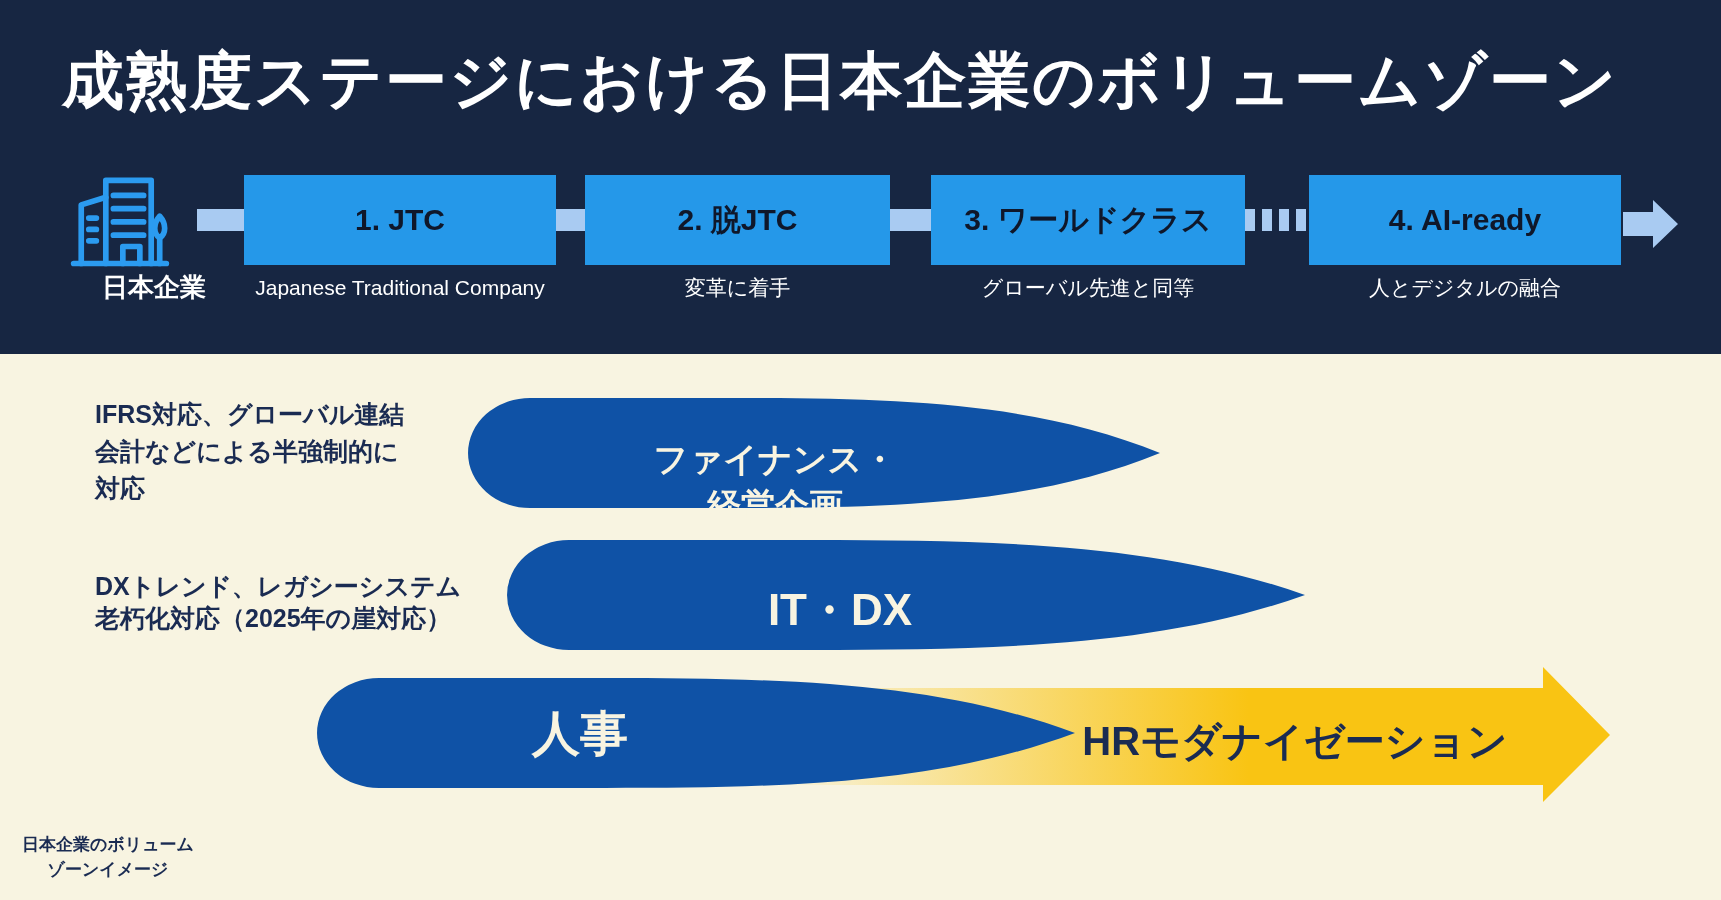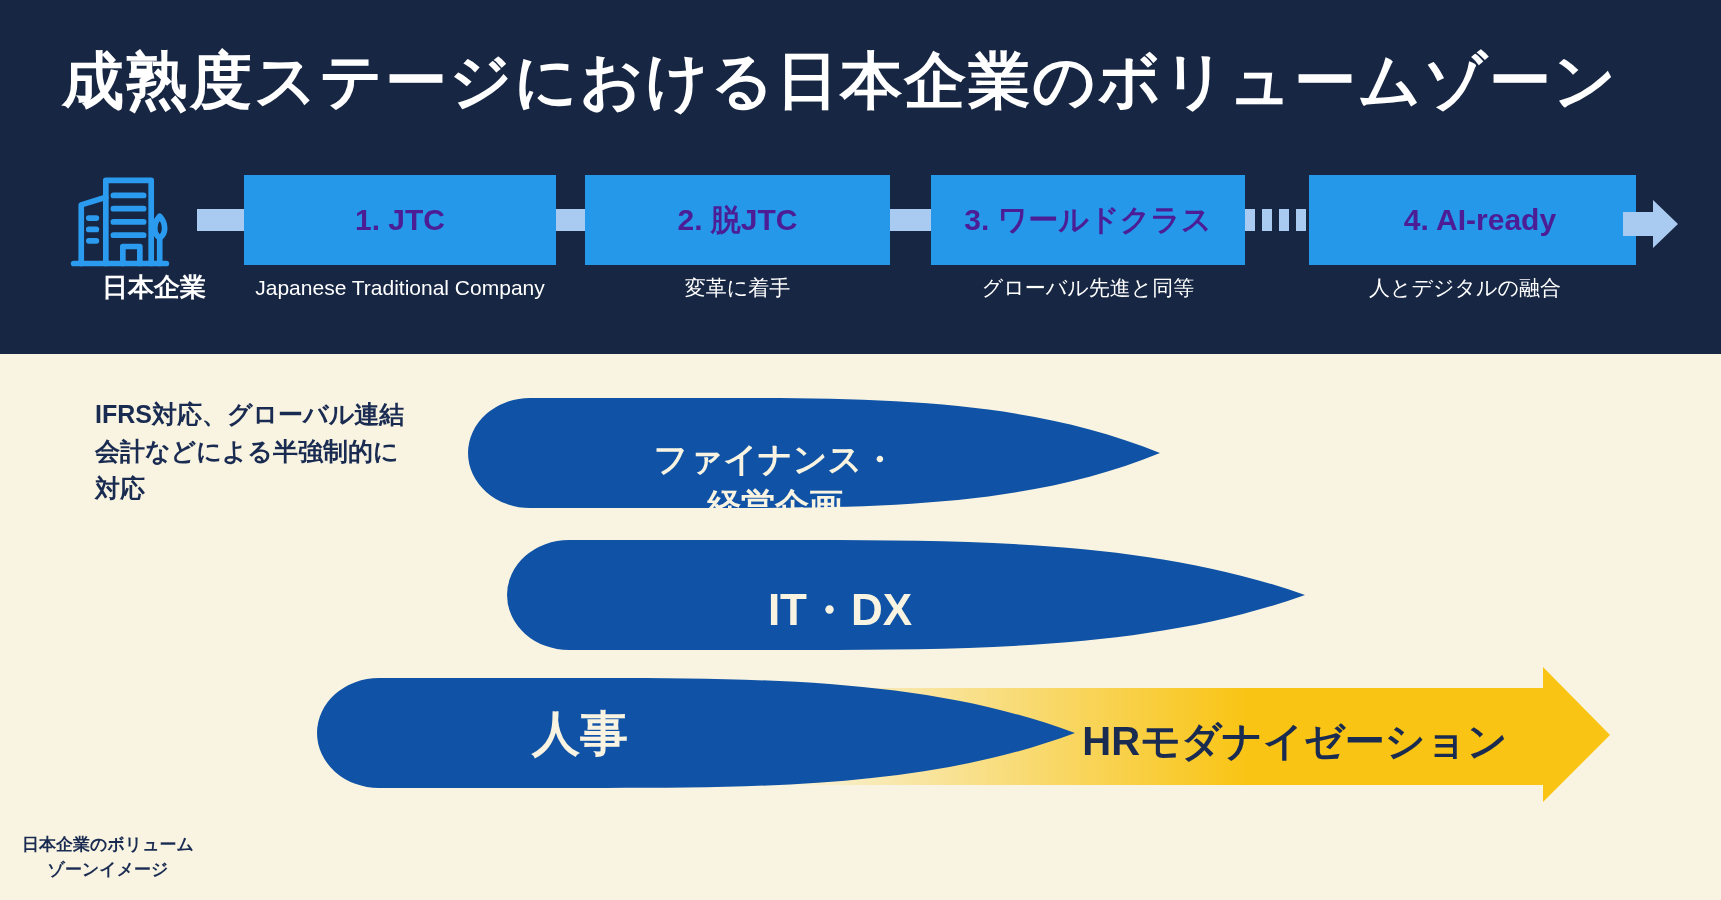--- a/index.html
+++ b/index.html
@@ -25,26 +25,26 @@
   }
   .conn{position:absolute;top:209px;height:22px;background:var(--connector-blue,#A9CBF2);}
   .conn0{left:197px;width:47px;}
   .conn1{left:556px;width:29px;}
   .conn2{left:890px;width:41px;}
   .dashed-connector{position:absolute;left:1245px;top:209px;width:64px;height:22px;display:flex;gap:7px;}
   .dashed-connector span{display:block;width:10px;height:22px;background:var(--connector-blue,#A9CBF2);}
   .stage{
     position:absolute;top:175px;height:90px;background:var(--stage-blue,#2598E9);
     display:flex;align-items:center;justify-content:center;
-    color:#4c1d95;font-size:30px;font-weight:bold;white-space:nowrap;
+    color:#0f172a;font-size:30px;font-weight:bold;white-space:nowrap;
   }
   .stage1{left:244px;width:312px;}
   .stage2{left:585px;width:305px;}
   .stage3{left:931px;width:314px;}
-  .stage4{left:1309px;width:312px;padding-left:15px;}
+  .stage4{left:1309px;width:312px;}
   .stage-sub{
     position:absolute;top:273px;height:30px;color:#fff;font-size:21px;
     text-align:center;white-space:nowrap;line-height:30px;
   }
   .sub1{left:244px;width:312px;}
   .sub2{left:585px;width:305px;}
   .sub3{left:931px;width:314px;}
   .sub4{left:1309px;width:312px;}
   .end-arrow{position:absolute;left:1623px;top:200px;}
   .end-arrow polygon{fill:var(--connector-blue,#A9CBF2);}
@@ -133,20 +133,24 @@
     <div class="stage-sub sub4">人とデジタルの融合</div>
   </div>
 
   <div class="body-band"></div>
 
   <div class="note note-finance">
     <span>IFRS対応、グローバル連結</span>
     <span>会計などによる半強制的に</span>
     <span>対応</span>
   </div>
+  <div class="note note-itdx">
+    <span>DXトレンド、レガシーシステム</span>
+    <span>老朽化対応（2025年の崖対応）</span>
+  </div>
 
   <svg class="teardrop" style="left:468px;top:398px" width="692" height="110" viewBox="0 0 692 110">
     <path d="M692 55 C567 4 429 0 263 0 L62 0 A62 55 0 0 0 62 110 L263 110 C429 110 567 106 692 55 Z"></path>
   </svg>
   <div class="zone-label label-finance">
     <span>ファイナンス・</span>
     <span>経営企画</span>
   </div>
 
   <svg class="teardrop" style="left:507px;top:540px" width="798" height="110" viewBox="0 0 798 110">

